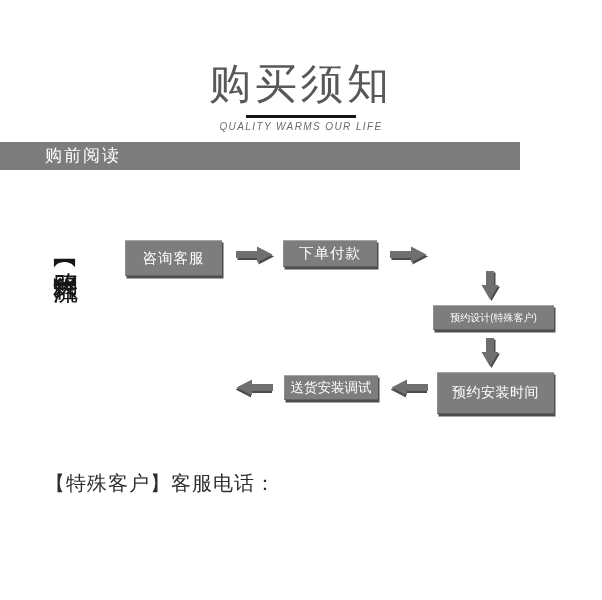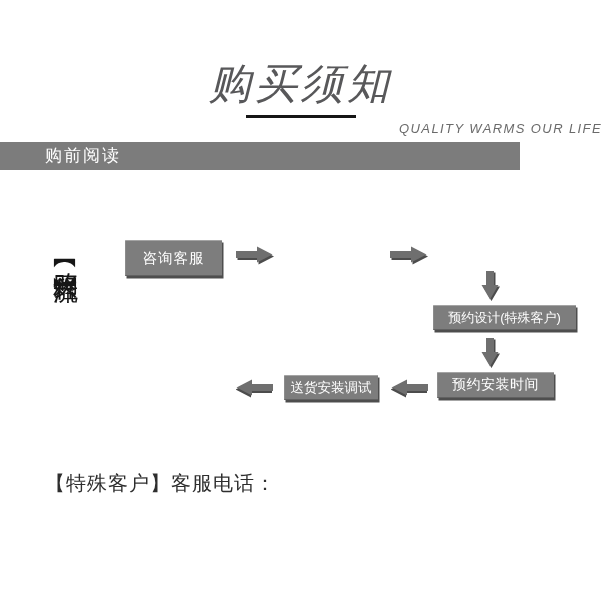--- a/index.html
+++ b/index.html
@@ -5,29 +5,28 @@
   html,body{margin:0;padding:0;background:#fff;}
   #canvas{
     position:relative;width:602px;height:600px;background:#fff;
     font-family:"Liberation Sans","DejaVu Sans",sans-serif;overflow:hidden;
   }
   
   .title{
     position:absolute;top:56px;left:0;right:0;text-align:center;
     font-size:42px;font-weight:500;letter-spacing:4px;
     color:var(--title,#58585a);
-    font-style:italic;
   }
   .tagline-line{
     position:absolute;top:115px;left:50%;transform:translateX(-50%);
     width:110px;height:3px;background:var(--line,#161616);
   }
   .tagline{
-    position:absolute;top:121px;left:0;right:0;text-align:right;
-    font-style:italic;font-size:13px;letter-spacing:1.4px;
+    position:absolute;top:121px;left:0;right:0;text-align:center;
+    font-style:italic;font-size:10px;letter-spacing:1.4px;
     color:var(--tagline,#6a6a6a);
   }
   
   .section-bar{
     position:absolute;top:142px;left:0;width:520px;height:28px;
     background:var(--bar,#7c7c7c);
   }
   .section-bar .bar-label{
     position:absolute;left:45px;top:0;line-height:28px;color:#fff;
     font-size:17px;letter-spacing:2px;
@@ -45,22 +44,22 @@
     font-size:14.5px;letter-spacing:1px;white-space:nowrap;
     box-shadow:
       inset 0 1px 0 rgba(255,255,255,.30),
       inset 1px 0 0 rgba(255,255,255,.12),
       inset 0 -1px 0 rgba(0,0,0,.22),
       1.5px 2.5px 0 #4e4e4e;
   }
   .box-consult {left:125px;top:240px;width:97px;height:36px;}
   .box-order   {left:283px;top:240px;width:94px;height:27px;}
   .box-verify  {left:436px;top:241px;width:120px;height:25px;font-size:13.5px;letter-spacing:0;}
-  .box-design  {left:433px;top:305px;width:143px;height:25px;font-size:13px;letter-spacing:0;}
-  .box-schedule{left:437px;top:372px;width:117px;height:26px;font-size:14px;letter-spacing:.5px;}
+  .box-design  {left:433px;top:305px;width:121px;height:25px;font-size:10px;letter-spacing:0;}
+  .box-schedule{left:437px;top:372px;width:117px;height:42px;font-size:14px;letter-spacing:.5px;}
   .box-delivery{left:284px;top:375px;width:94px;height:25px;font-size:13.5px;letter-spacing:0;}
   .box-review  {left:125px;top:374px;width:97px;height:26px;}
   .arrow{position:absolute;color:var(--arrow,#6f6f6f);}
   .ar1{left:236px;top:246px;}
   .ar2{left:390px;top:246px;}
   .ad1{left:481px;top:271px;}
   .ad2{left:481px;top:338px;}
   .al1{left:391px;top:379px;}
   .al2{left:236px;top:379px;}
   
@@ -78,20 +77,21 @@
   <div class="tagline-line"></div>
   <div class="tagline">QUALITY WARMS OUR LIFE</div>
 
   <div class="section-bar">
     <span class="bar-label">购前阅读</span>
   </div>
 
   <div class="side-label">【购买流程】</div>
 
   <div class="box box-consult">咨询客服</div>
+  <div class="box box-order">下单付款</div>
   <div class="box box-design">预约设计(特殊客户)</div>
   <div class="box box-schedule">预约安装时间</div>
   <div class="box box-delivery">送货安装调试</div>
 
   <svg class="arrow ar1" width="38" height="19" viewBox="0 0 38 19">
     <polygon points="0,5 21,5 21,0.5 36.5,8.5 21,16.5 21,12 0,12" transform="translate(1.5,2)" fill="#4c4c4c"></polygon>
     <polygon points="0,5 21,5 21,0.5 36.5,8.5 21,16.5 21,12 0,12" fill="currentColor"></polygon>
   </svg>
   <svg class="arrow ar2" width="38" height="19" viewBox="0 0 38 19">
     <polygon points="0,5 21,5 21,0.5 36.5,8.5 21,16.5 21,12 0,12" transform="translate(1.5,2)" fill="#4c4c4c"></polygon>

